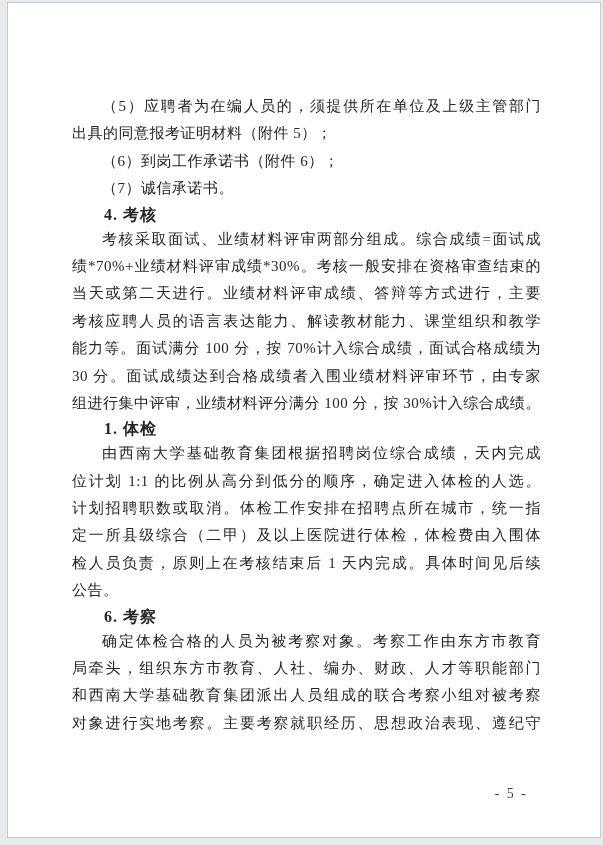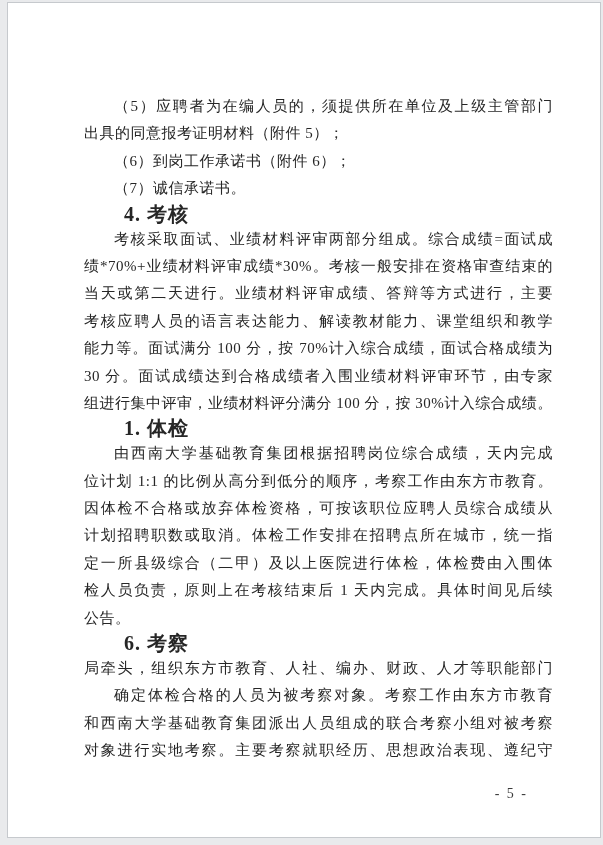--- a/index.html
+++ b/index.html
@@ -20,21 +20,21 @@
     left: 7px;
     top: 2px;
     width: 592px;
     height: 834px;
     background: #ffffff;
     border: 1px solid #c6c9cd;
     box-sizing: content-box;
   }
   .text-body {
     position: absolute;
-    left: 76px;
+    left: 64px;
     top: 90px;
     width: 469px;
     color: #262626;
   }
   .line {
     font-size: 15px;
     line-height: 27.4px;
     height: 27.4px;
     letter-spacing: 0.5px;
     white-space: normal;
@@ -46,21 +46,21 @@
   }
   .line.lastline {
     text-align: center;
     text-align-last: left;
   }
   .line.indent {
     text-indent: 2em;
   }
   .line.heading {
     font-weight: 700;
-    font-size: 20px;
+    font-size: 16px;
     line-height: 23px;
     height: 23px;
     text-align: left;
     text-align-last: left;
     letter-spacing: 1px;
   }
   .page-number {
     position: absolute;
     top: 783px;
     right: 72px;
@@ -82,27 +82,26 @@
         <div class="line heading indent">4. 考核</div>
         <div class="line jline indent">考核采取面试、业绩材料评审两部分组成。综合成绩=面试成</div>
         <div class="line jline">绩*70%+业绩材料评审成绩*30%。考核一般安排在资格审查结束的</div>
         <div class="line jline">当天或第二天进行。业绩材料评审成绩、答辩等方式进行，主要</div>
         <div class="line jline">考核应聘人员的语言表达能力、解读教材能力、课堂组织和教学</div>
         <div class="line jline">能力等。面试满分 100 分，按 70%计入综合成绩，面试合格成绩为</div>
         <div class="line jline">30 分。面试成绩达到合格成绩者入围业绩材料评审环节，由专家</div>
         <div class="line lastline">组进行集中评审，业绩材料评分满分 100 分，按 30%计入综合成绩。</div>
         <div class="line heading indent">1.  体检</div>
         <div class="line jline indent">由西南大学基础教育集团根据招聘岗位综合成绩，天内完成</div>
-        <div class="line jline">位计划 1:1 的比例从高分到低分的顺序，考察工作由东方市教育。</div>
-        <div class="line jline">因体检不合格或放弃体检资格，可按该职位应聘人员综合成绩从</div>
+        <div class="line jline">位计划 1:1 的比例从高分到低分的顺序，确定进入体检的人选。</div>
         <div class="line jline">计划招聘职数或取消。体检工作安排在招聘点所在城市，统一指</div>
         <div class="line jline">定一所县级综合（二甲）及以上医院进行体检，体检费由入围体</div>
         <div class="line jline">检人员负责，原则上在考核结束后 1 天内完成。具体时间见后续</div>
         <div class="line lastline">公告。</div>
         <div class="line heading indent">6. 考察</div>
+        <div class="line jline indent">确定体检合格的人员为被考察对象。考察工作由东方市教育</div>
         <div class="line jline">局牵头，组织东方市教育、人社、编办、财政、人才等职能部门</div>
-        <div class="line jline indent">确定体检合格的人员为被考察对象。考察工作由东方市教育</div>
         <div class="line jline">和西南大学基础教育集团派出人员组成的联合考察小组对被考察</div>
         <div class="line jline">对象进行实地考察。主要考察就职经历、思想政治表现、遵纪守</div>
       </div>
     <div class="page-number">- 5 -</div>
   </div>
 </div>
 
 </body></html>

